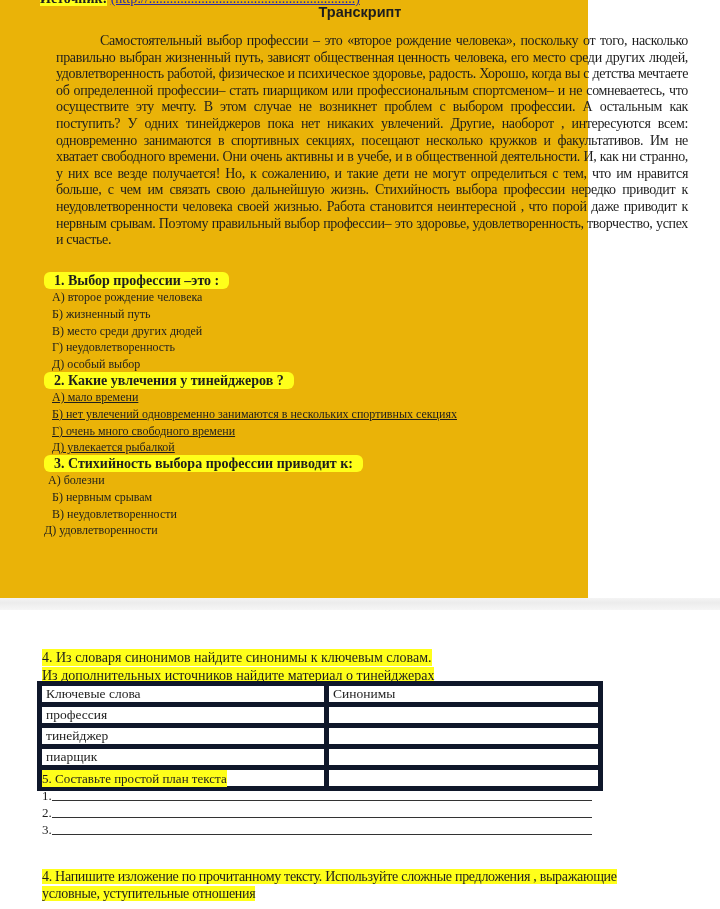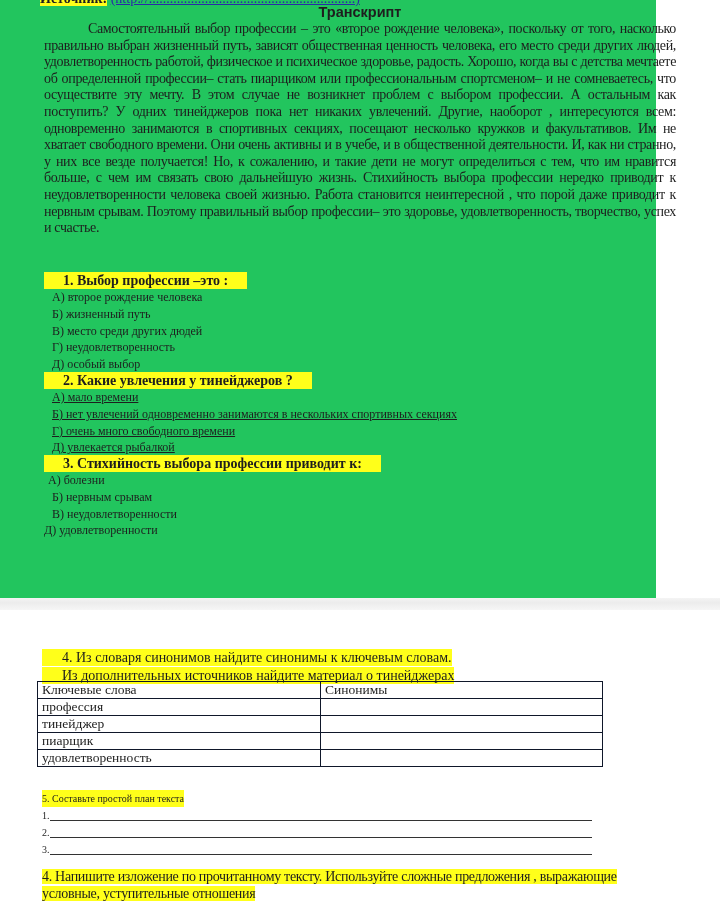--- a/index.html
+++ b/index.html
@@ -4,22 +4,22 @@
 <style>
   html, body { margin: 0; padding: 0; }
   body {
     width: 720px; height: 909px; overflow: hidden;
     background: #ffffff;
     font-family: "Liberation Serif", serif;
     color: #1e1e1e;
     position: relative;
   }
   .page1 {
-    position: absolute; left: 0; top: 0; width: 656px; height: 598px;
-    background: #22c55e;
+    position: absolute; left: 0; top: 0; width: 588px; height: 598px;
+    background: #eab308;
   }
   .gap {
     position: absolute; left: 0; top: 598px; width: 720px; height: 12px;
     background: linear-gradient(#f4f4f4, #ececec 40%, #f6f6f6);
   }
   .page2 {
     position: absolute; left: 0; top: 610px; width: 720px; height: 299px;
     background: #fff;
   }
   .hl { background: #ffff1a; }
@@ -29,43 +29,43 @@
   }
   .source-line a { color: #2a2aa8; text-decoration: underline; font-weight: normal; }
   .title {
     position: absolute; left: 0; width: 720px; top: 4px; text-align: center;
     font-size: 14.5px; font-weight: bold;
     font-family: "Liberation Sans Narrow", "Liberation Sans", sans-serif;
   }
   .transcript {
     position: absolute; left: 44px; top: 21px; width: 632px;
     font-size: 14px; line-height: 16.6px; text-align: justify;
-    text-indent: 44px; margin: 0;
+    text-indent: 44px; margin: 12px;
     font-family: "Liberation Serif", serif;
     letter-spacing: -0.35px;
   }
   .q-block { position: absolute; left: 44px; font-size: 13.5px; }
   .q-head {
     display: inline-block; font-weight: bold;
     font-family: "Liberation Serif", serif; font-size: 14px;
-    line-height: 17px; padding: 0 19px;
+    line-height: 17px; padding: 0 10px; border-radius: 6px;
   }
   .opt { line-height: 16.8px; font-size: 12px; white-space: nowrap; }
   .t4 { position: absolute; left: 42px; top: 38px; }
-  .t4 .line { display: inline-block; font-size: 14px; line-height: 17px; padding-left: 20px; }
+  .t4 .line { display: inline-block; font-size: 14px; line-height: 17px; }
   table.syn {
     position: absolute; left: 37px; top: 71px; width: 566px;
     border-collapse: collapse; font-size: 13.5px;
   }
   table.syn td {
-    border: 1px solid #0f172a; padding: 0 4px; height: 16px; line-height: 16px;
+    border: 5px solid #0f172a; padding: 0 4px; height: 16px; line-height: 16px;
     vertical-align: top;
   }
   table.syn td.c1 { width: 274px; }
-  .t5 { position: absolute; left: 42px; top: 180px; font-size: 10px; }
+  .t5 { position: absolute; left: 42px; top: 160px; font-size: 13px; }
   .t5 .hd { display: inline-block; line-height: 17px; }
   .plan-line { display: flex; align-items: flex-end; height: 17px; width: 550px; }
   .plan-line .num { line-height: 17px; }
   .plan-line .blank { flex: 1; border-bottom: 1px solid #333; margin-bottom: 3px; height: 1px; }
   .t6 { position: absolute; left: 42px; top: 258px; width: 640px; font-size: 14px; line-height: 17px; }
   .t6 span { letter-spacing: -0.3px; }
 </style>
 </head>
 <body>
 

